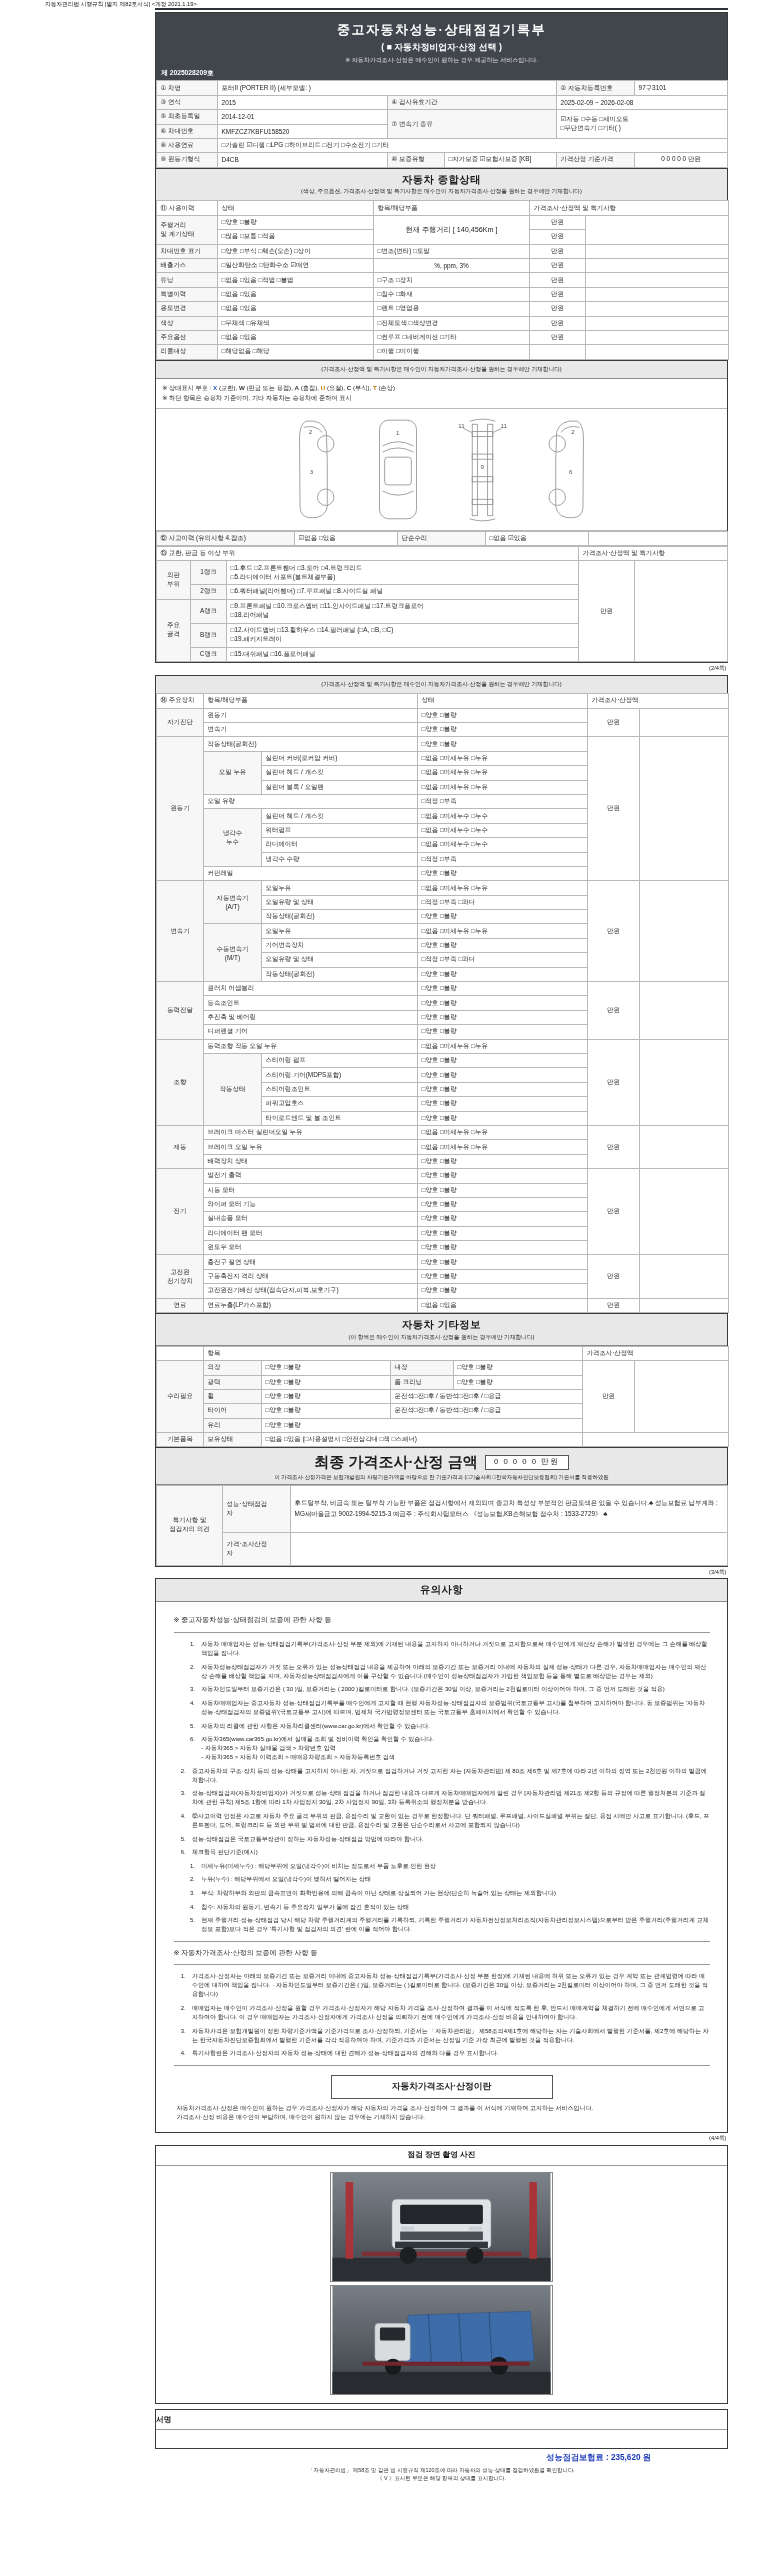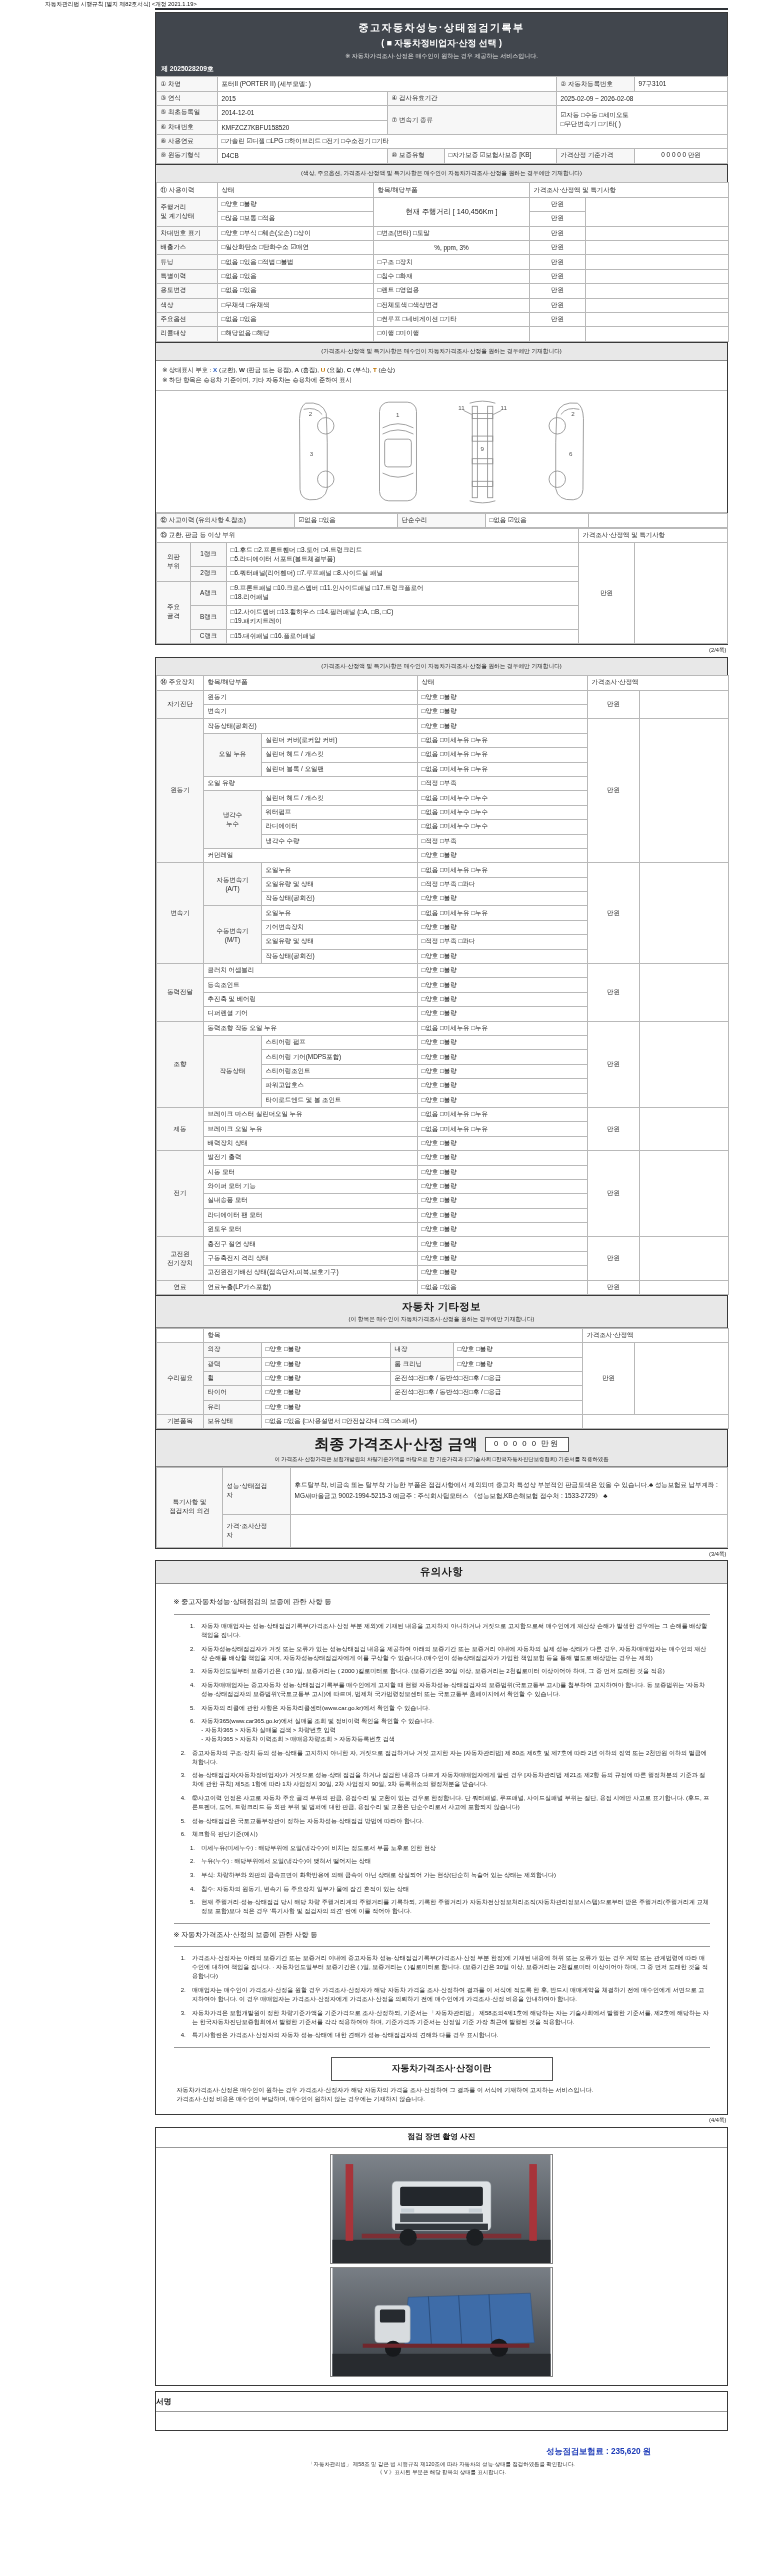--- a/index.html
+++ b/index.html
@@ -3,21 +3,21 @@
 <meta charset="utf-8">
 <style>
 *{box-sizing:border-box;margin:0;padding:0}
 body{width:773px;height:2576px;position:relative;background:#fff;overflow:hidden;
  font-family:"Liberation Sans","DejaVu Sans",sans-serif;color:#1b1b1b}
 .reg{position:absolute;top:1px;left:45px;font-size:5.7px;color:#111}
 .doc{position:absolute;top:8.2px;left:155px;width:573px}
 .topbar{height:2.1px;background:#2e3237;margin-bottom:1.5px}
 .blk{border:1px solid #3a3a3a;background:#fff}
 .hd{background:#41464d;color:#fff;text-align:center;padding:8.2px 0 1px}
-.hd .t1{font-size:10px;font-weight:bold;letter-spacing:1.5px}
+.hd .t1{font-size:13px;font-weight:bold;letter-spacing:1.5px}
 .hd .t2{font-size:8.8px;font-weight:bold;margin-top:2.6px}
 .hd .t3{font-size:6px;color:#e4e4e4;margin-top:2.1px}
 .hd .no{text-align:left;font-size:6.7px;font-weight:bold;padding:4.1px 0 2.1px 5.2px}
 .band{background:#e8e8e8;text-align:center;padding:4.1px 0 3.6px;border-top:1px solid #3a3a3a;border-bottom:0.5px solid #8a8a8a}
 .band.first{border-top:none}
 .band .bt{font-size:10.3px;font-weight:bold;letter-spacing:0.5px}
 .band .bs{font-size:5.7px;margin-top:1.5px;color:#222}
 table{width:100%;border-collapse:collapse;table-layout:fixed;margin-top:-0.5px}
 td{border:0.5px solid #b9b9b9;font-size:6.4px;padding:1.5px 3.6px;height:14.4px;vertical-align:middle;background:#fff;overflow:hidden}
 td.lb{background:#f7f7f7}
@@ -48,21 +48,21 @@
 .ni .nn{width:11.3px;flex:none}
 .ni .nt{flex:1;white-space:pre-line}
 .ndiv{border-top:0.5px solid #999;margin:7.2px 0 0}
 .boxt{width:222px;margin:8.2px auto 5.2px;border:0.8px solid #555;text-align:center;padding:4.6px 0;font-size:8.8px;font-weight:bold}
 .boxl{font-size:6px;line-height:1.55;color:#222;padding:0 3.1px 2.1px}
 .photohead{border-bottom:0.5px solid #999;text-align:center;font-weight:bold;font-size:7.7px;padding:4.6px 0}
 .photos{text-align:center;padding:4.1px 0 5.2px}
 .photoframe{display:block;margin:2.6px auto;border:0.5px solid #888;width:223px;height:110px}
 .signhead{font-weight:bold;font-size:7.7px;padding:4.6px 0;border-bottom:0.5px solid #999}
 .signbody{height:17.5px}
-.bluefee{text-align:right;padding-right:77px;color:#1d3bb8;font-weight:bold;font-size:8.2px;margin-top:15px}
+.bluefee{text-align:right;padding-right:77px;color:#1d3bb8;font-weight:bold;font-size:8.2px;margin-top:3px}
 .legal{text-align:center;font-size:5.4px;color:#333;line-height:1.6;margin-top:3.1px}
 </style>
 </head>
 <body>
 
 <div class="reg">자동차관리법 시행규칙 [별지 제82호서식] &lt;개정 2021.1.19&gt;</div>
 
 <div class="doc">
 
  <div class="topbar"></div>
@@ -116,20 +116,21 @@
     <td style="width:62px">D4CB</td>
     <td class="lb">⑩ 보증유형</td>
     <td>□자가보증  ☑보험사보증 [KB]</td>
     <td class="lb">가격산정 기준가격</td>
     <td class="ct">0 0 0 0 0 만원</td>
    </tr>
   </tbody>
       </table>
 
   <div class="band">
+   <div class="bt">자동차 종합상태</div>
    <div class="bs">(색상, 주요옵션, 가격조사·산정액 및 특기사항은 매수인이 자동차가격조사·산정을 원하는 경우에만 기재합니다)</div>
   </div>
 
   <table>
    <colgroup>
           <col style="width:61px">
           <col style="width:156px">
           <col style="width:156px">
           <col style="width:56px">
           <col style="width:143px">

